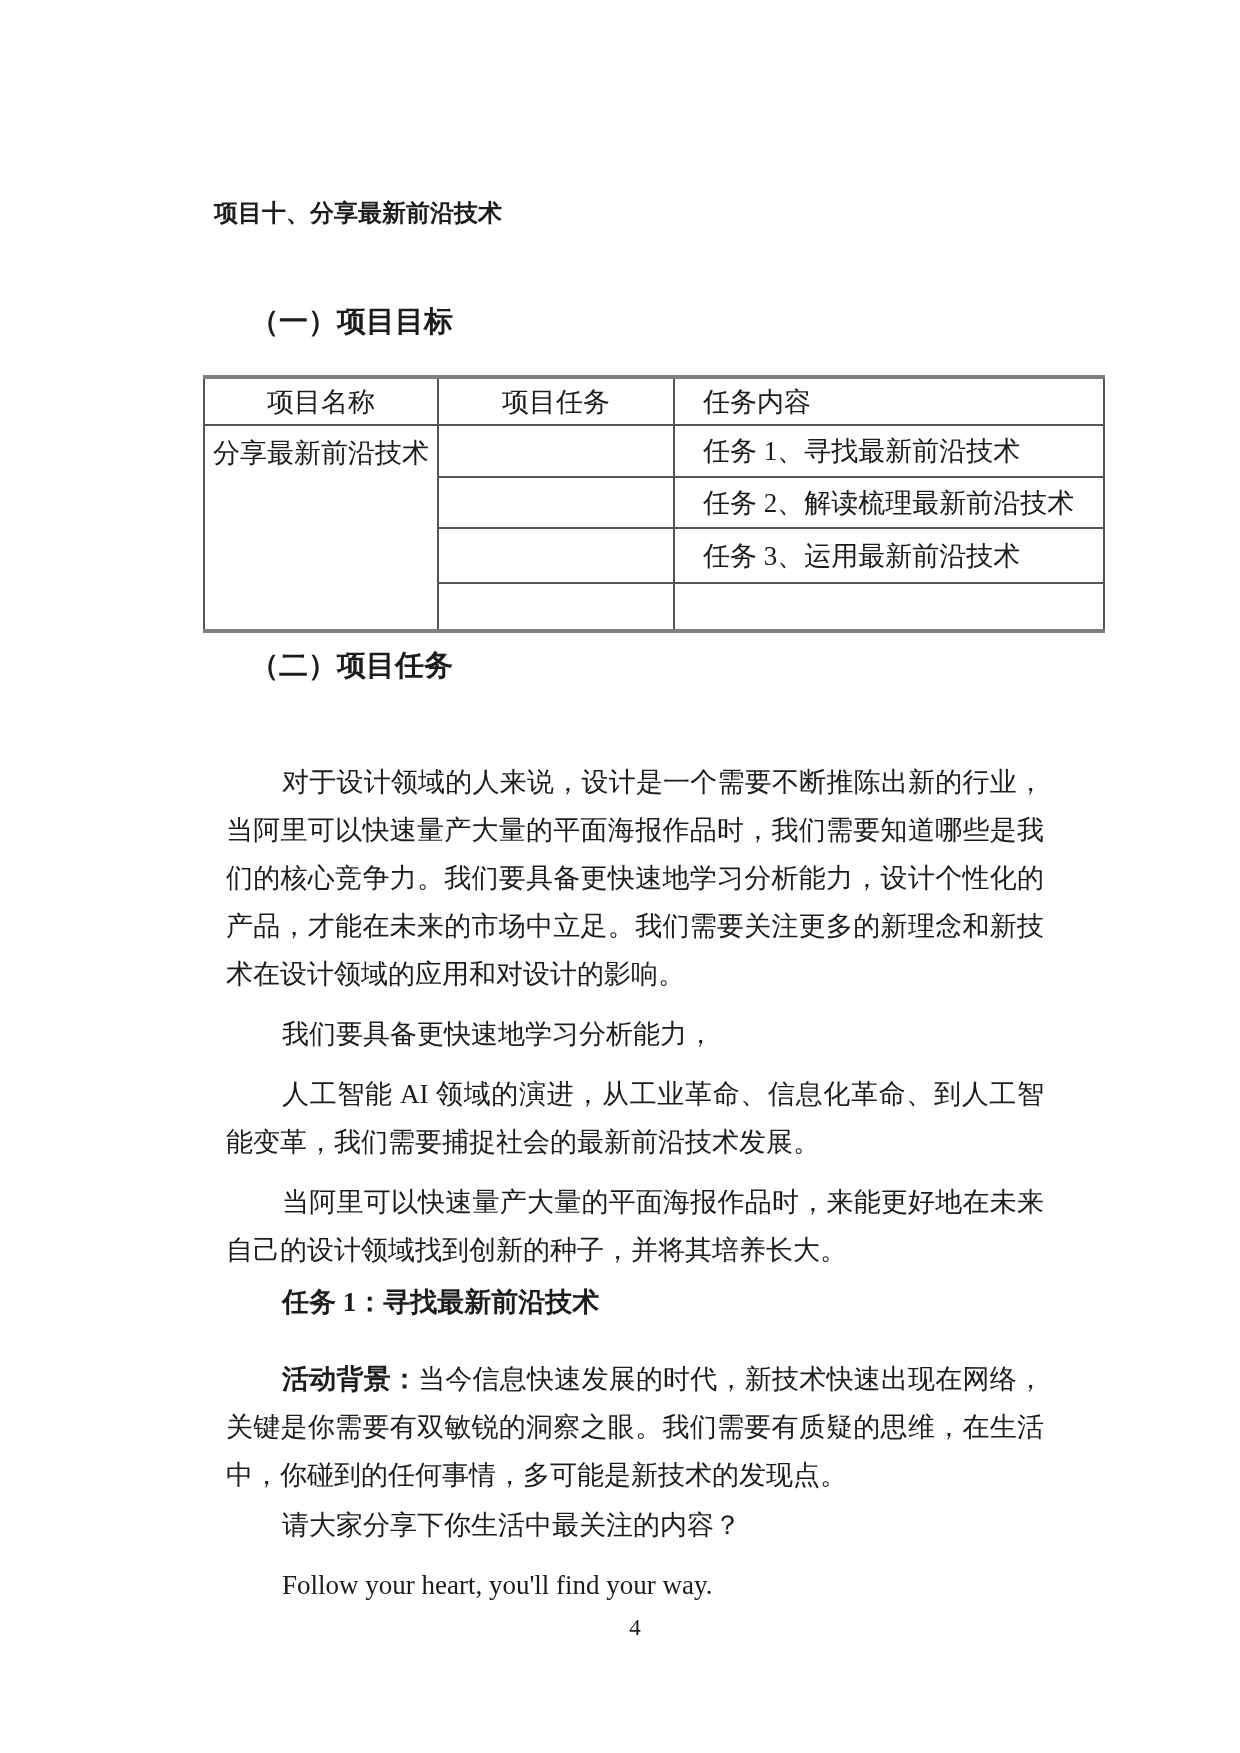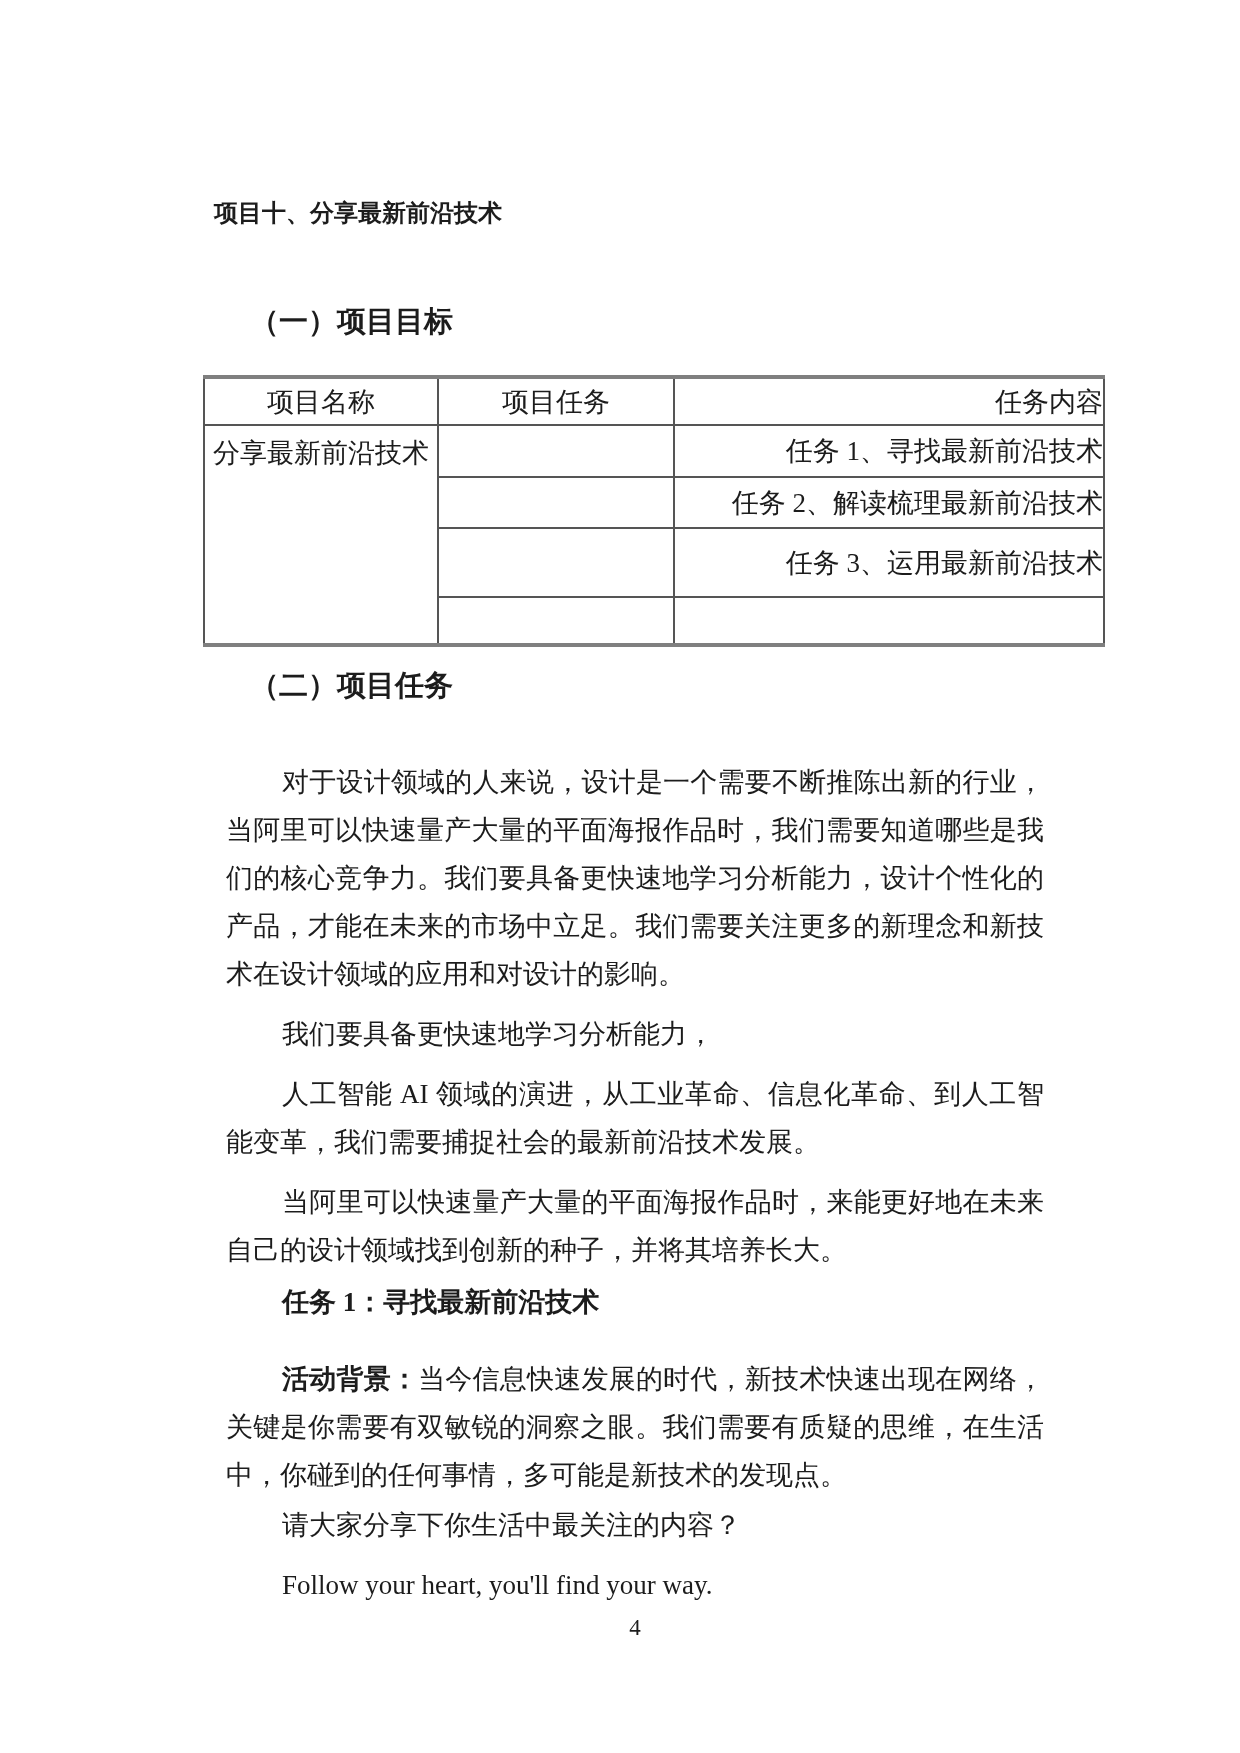--- a/index.html
+++ b/index.html
@@ -38,21 +38,21 @@
     position: absolute;
     left: 250px;
     margin: 0;
     font-family: "Liberation Sans", sans-serif;
     font-weight: bold;
     font-size: 29px;
     line-height: 38px;
     white-space: nowrap;
   }
   .sec1 { top: 290px; margin-top: 12px; }
-  .sec2 { top: 666px; }
+  .sec2 { top: 646px; }
 
   
   .goals-table {
     position: absolute;
     left: 203px;
     top: 375px;
     width: 900px;
     border-collapse: collapse;
     table-layout: fixed;
     font-size: 27px;
@@ -61,21 +61,21 @@
   .goals-table td {
     border: 2px solid #555555;
     padding: 0;
     vertical-align: middle;
     overflow: hidden;
   }
   .goals-table { border-top: 4px solid #a3a3a3; border-bottom: 4px solid #7f7f7f; }
   .goals-table .row-top td { border-top: 4px solid #7f7f7f; }
   .goals-table .row-bottom td { border-bottom: 4px solid #7f7f7f; }
   .goals-table td.cc { text-align: center; }
-  .goals-table td.c3 { text-align: right; padding-left: 43px; }
+  .goals-table td.c3 { text-align: left; padding-left: 28px; }
   .goals-table td.pname {
     text-align: center;
     vertical-align: top;
     padding-top: 10px;
     line-height: 34px;
   }
 
   
   .body-block {
     position: absolute;
@@ -127,21 +127,21 @@
       </tr>
       <tr style="height:52px">
         <td class="pname" rowspan="4">分享最新前沿技术</td>
         <td></td>
         <td class="c3">任务 1、寻找最新前沿技术</td>
       </tr>
       <tr style="height:51px">
         <td></td>
         <td class="c3">任务 2、解读梳理最新前沿技术</td>
       </tr>
-      <tr style="height:69px">
+      <tr style="height:55px">
         <td></td>
         <td class="c3">任务 3、运用最新前沿技术</td>
       </tr>
       <tr class="row-bottom" style="height:48px">
         <td></td>
         <td class="c3"></td>
       </tr>
     </tbody>
   </table>
 

